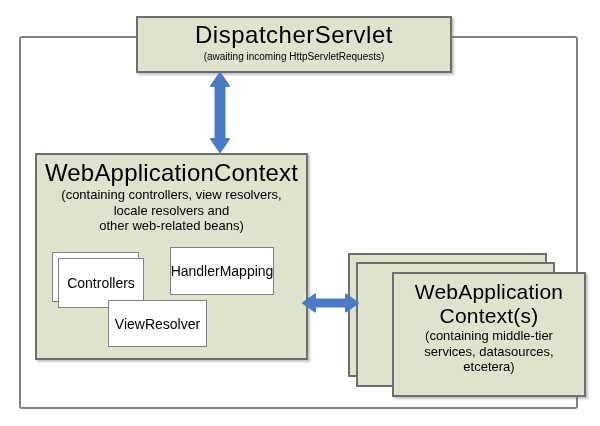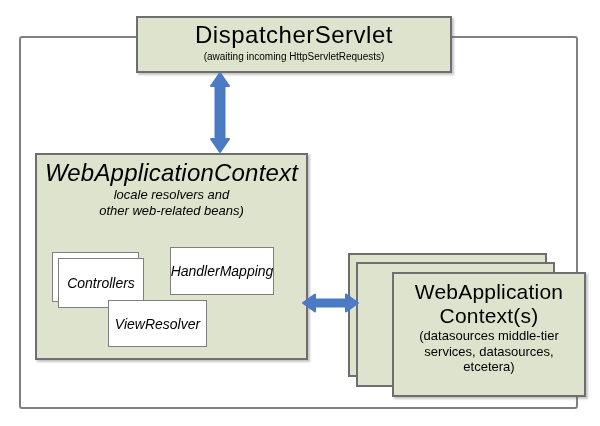--- a/index.html
+++ b/index.html
@@ -30,21 +30,20 @@
   .dispatcher{
     left:136px;top:16px;width:316px;height:57px;
     z-index:2;
     padding-top:2px;
   }
   .dispatcher .title{font-size:24px;line-height:29px;letter-spacing:0.5px;}
   .dispatcher .subtitle{font-size:10px;line-height:15px;}
   .wac{
     left:35px;top:153px;width:273px;height:207px;
     z-index:2;
-    font-style:italic;
   }
   .wac .title{font-size:24px;line-height:28px;margin-top:4px;letter-spacing:0.2px;}
   .sub-line{font-size:13px;line-height:15.5px;display:block;}
   .inner-box{
     position:absolute;
     background:var(--inner-box-fill,#ffffff);
     border:1px solid var(--inner-box-border,#808080);
     box-sizing:border-box;
     display:flex;align-items:center;justify-content:center;
     font-size:14px;
@@ -79,41 +78,42 @@
 
   <div class="outer-rect"></div>
 
   <div class="gbox dispatcher">
     <div class="title">DispatcherServlet</div>
     <div class="subtitle">(awaiting incoming HttpServletRequests)</div>
   </div>
 
   <div class="gbox wac">
     <div class="title">WebApplicationContext</div>
+    <span class="sub-line">(containing controllers, view resolvers,</span>
     <span class="sub-line">locale resolvers and</span>
     <span class="sub-line">other web-related beans)</span>
 
     <div class="inner-box ctrl-back"></div>
     <div class="inner-box ctrl-front">
       <span>Controllers</span>
     </div>
     <div class="inner-box handler">
       <span>HandlerMapping</span>
     </div>
     <div class="inner-box viewres">
       <span>ViewResolver</span>
     </div>
   </div>
 
   <div class="gbox stack-back"></div>
   <div class="gbox stack-middle"></div>
   <div class="gbox stack-front">
     <div class="title">WebApplication</div>
     <div class="title">Context(s)</div>
-    <span class="sub-line">(datasources middle-tier</span>
+    <span class="sub-line">(containing middle-tier</span>
     <span class="sub-line">services, datasources,</span>
     <span class="sub-line">etcetera)</span>
   </div>
 
   <svg class="arrow-layer" viewBox="0 0 600 426" xmlns="http://www.w3.org/2000/svg">
     <polygon points="220,73 229,86 224.5,86 224.5,139 229,139 220,152 211,139 215.5,139 215.5,86 211,86"></polygon>
     <polygon points="303,303 315,294.5 315,299.5 346,299.5 346,294.5 358,303 346,311.5 346,306.5 315,306.5 315,311.5"></polygon>
   </svg>
 
 </div>

